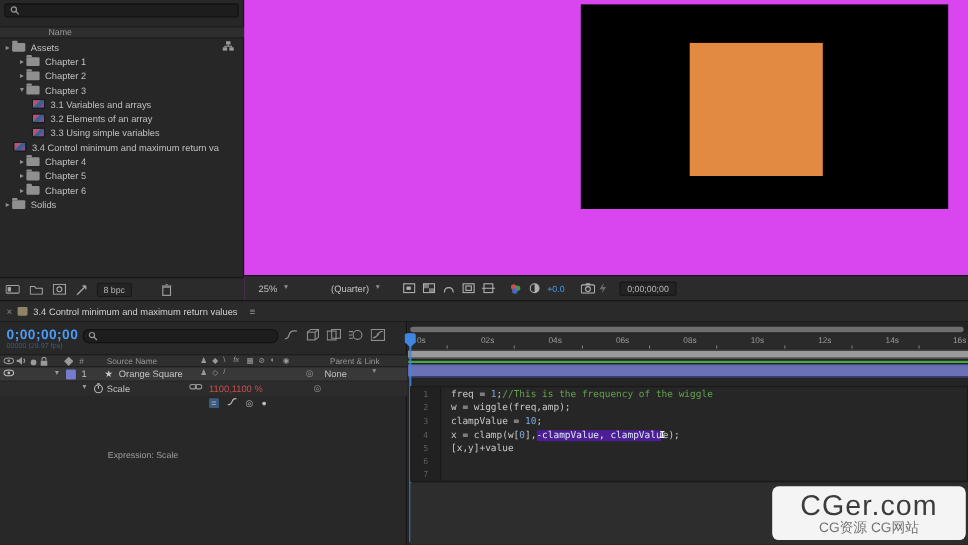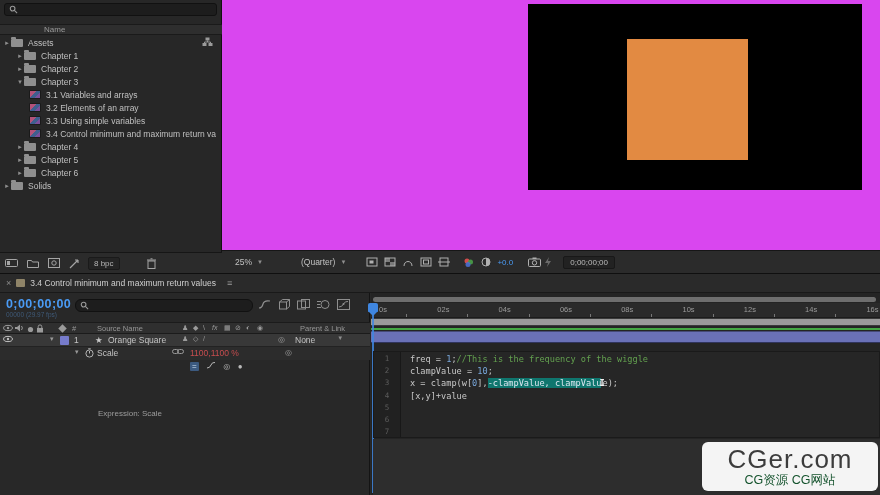--- a/index.html
+++ b/index.html
@@ -96,30 +96,30 @@
 
   
   #expr-editor { position:absolute; left:2px; top:58px; width:507px; height:87px; background:#262626; border:1px solid #1a1a1a; display:flex; }
   #expr-gutter { width:27px; background:#212121; border-right:1px solid #181818; padding-top:2px; }
   .ln { color:#5d5d5d; font-size:7.5px; text-align:center; height:12.2px; font-family:"DejaVu Sans Mono",monospace; }
   #expr-code { padding:2px 0 0 9px; font-family:"DejaVu Sans Mono",monospace; font-size:8.6px; }
   .code-line { height:12.2px; white-space:pre; color:#c8c8c8; }
   .seg-code { color:#c8c8c8; }
   .seg-num { color:#79a8dc; }
   .seg-comment { color:#63a14f; }
-  .seg-selected { background:#0f766e; color:#dde8f2;text-align:center; }
+  .seg-selected { background:#4c1d95; color:#dde8f2;text-align:center; }
   .seg-cursor { display:inline-block; width:1px; }
   .seg-cursor:before { content:"I"; color:#f0f0f0; font-weight:bold; position:relative; left:-2px; }
   #below-editor { position:absolute; left:2px; top:146px; width:507px; height:57px; background:#2d2d2d; }
 
   
   #watermark { position:absolute; right:2px; bottom:4px; width:176px; height:49px; background:#f4f4f4;
     border-radius:6px; display:flex; flex-direction:column; align-items:center; justify-content:center; line-height:1; }
   #wm-title { color:#3c3c3c; font-size:26px; letter-spacing:1px; }
-  #wm-sub { color:#14532d; font-size:12.5px; margin-top:2px; }
+  #wm-sub { color:#737373; font-size:12.5px; margin-top:2px; }
 
   svg { display:block; }
   .mini-ic { opacity:.8; }
 </style>
 </head>
 <body>
 
 <div id="app">
 
   <div id="top-region">
@@ -168,21 +168,21 @@
             <span class="tree-label">3.1  Variables and arrays</span>
           </div>
           <div class="tree-row" style="padding-left: 29px;">
             <span class="ico-comp"></span>
             <span class="tree-label">3.2  Elements of an array</span>
           </div>
           <div class="tree-row" style="padding-left: 29px;">
             <span class="ico-comp"></span>
             <span class="tree-label">3.3  Using simple variables</span>
           </div>
-          <div class="tree-row" style="padding-left: 29px;">
+          <div class="tree-row" style="padding-left: 12px;">
             <span class="ico-comp"></span>
             <span class="tree-label">3.4 Control minimum and maximum return va</span>
           </div>
           <div class="tree-row" style="padding-left: 16px;">
             <span class="tw-exp">▸</span>
             <span class="ico-folder"></span>
             <span class="tree-label">Chapter 4</span>
           </div>
           <div class="tree-row" style="padding-left: 16px;">
             <span class="tw-exp">▸</span>
@@ -500,20 +500,21 @@
             <div class="ln">1</div>
             <div class="ln">2</div>
             <div class="ln">3</div>
             <div class="ln">4</div>
             <div class="ln">5</div>
             <div class="ln">6</div>
             <div class="ln">7</div>
           </div>
         <div id="expr-code">
             <div class="code-line"><span class="seg-code">freq = </span><span class="seg-num">1</span><span class="seg-code">;</span><span class="seg-comment">//This is the frequency of the wiggle</span></div>
+            <div class="code-line"><span class="seg-code">w = wiggle(freq,amp);</span></div>
             <div class="code-line"><span class="seg-code">clampValue = </span><span class="seg-num">10</span><span class="seg-code">;</span></div>
             <div class="code-line"><span class="seg-code">x = clamp(w[</span><span class="seg-num">0</span><span class="seg-code">],</span><span class="seg-selected">-clampValue, clampValu</span><span class="seg-cursor"></span><span class="seg-code">e);</span></div>
             <div class="code-line"><span class="seg-code">[x,y]+value</span></div>
           </div>
       </div>
       <div id="below-editor"></div>
     </div>
   </div>
 
   <div id="watermark">

